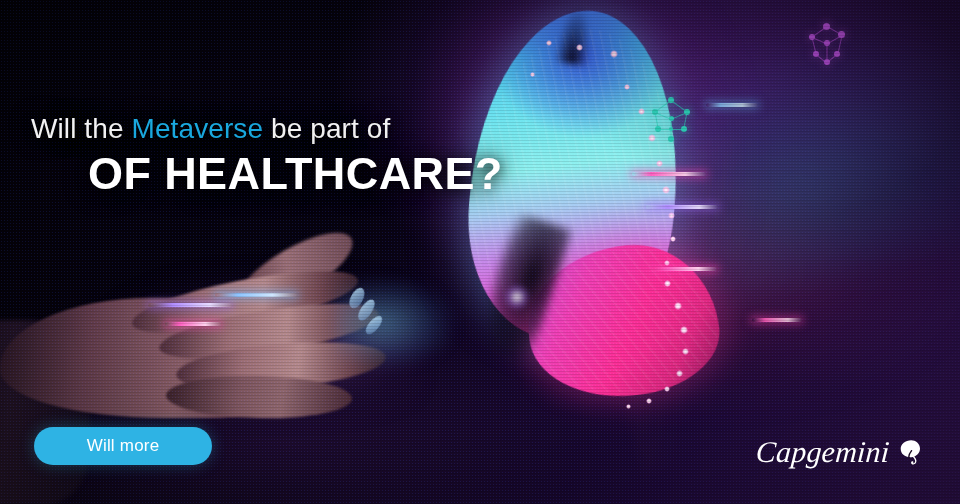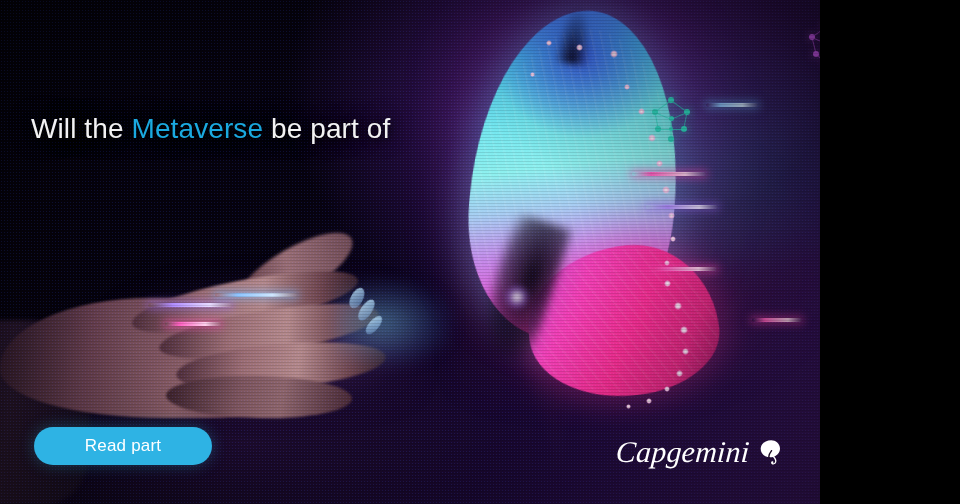--- a/index.html
+++ b/index.html
@@ -6,21 +6,21 @@
   * { margin:0; padding:0; box-sizing:border-box; }
   html, body {
     width:960px; height:504px;
     background:#000;
     font-family:"Liberation Sans", sans-serif;
     overflow:hidden;
   }
 
   .banner {
     position:relative;
-    width:820px; height:504px;
+    width:960px; height:504px;
     background:#050109;
     overflow:hidden;
   }
 
   
   .bg-base {
     position:absolute; inset:0;
     background:
       radial-gradient(ellipse 60% 70% at 78% 18%, #4b1d73 0%, #2a0f47 38%, rgba(14,4,26,0) 72%),
       radial-gradient(ellipse 45% 55% at 95% 40%, #3a1560 0%, rgba(20,6,35,0) 70%),
@@ -409,23 +409,24 @@
         <div class="mol-node" style="left: 15.9px; top: 36.9px; width: 6px; height: 6px; background: rgb(214, 91, 255); box-shadow: rgba(214, 91, 255, 0.7) 0px 0px 9px;"></div>
       </div>
     </div>
 
   <div class="bg-dots"></div>
   <div class="bg-scan"></div>
   <div class="vignette"></div>
 
   <div class="copy">
     <div class="kicker"><span>Will the </span><span class="hl">Metaverse</span><span> be part of</span></div>
+    <div class="head2">OF HEALTHCARE?</div>
   </div>
 
-  <button class="cta">Read part</button>
+  <button class="cta">Will more</button>
 
   <div class="logo">
     <span class="logo-cap">Capgemini</span>
     <span class="logo-mark">
       <svg viewBox="0 0 32 32" width="30" height="30" aria-hidden="true">
         <path d="M16.2 3.4c4.8 0 9.4 3.6 9.4 8.9 0 4.2-2.9 7.1-6.1 8.5 1.5 1.6 2.3 3.3 2.3 4.9 0 2.1-1.5 3.6-3.3 3.6-1.4 0-2.4-.8-2.4-1.9 0-.9.6-1.5 1.4-1.5.6 0 1.1.3 1.1.9 0 .4-.2.7-.6.8.2.2.5.3.8.3.9 0 1.6-.8 1.6-2 0-1.5-.9-3.1-2.4-4.6-.9.2-1.9.3-2.9.3C9.4 21.6 5 18 5 12.6c0-5.3 5-9.2 11.2-9.2z" fill="#ffffff"></path>
         <path d="M16.6 14.6c-1.6 2.2-2.9 4.3-2.9 6.1 0 .6.2 1.1.5 1.5" fill="none" stroke="#1b0b24" stroke-width="1.5" stroke-linecap="round"></path>
       </svg>
     </span>
   </div>

